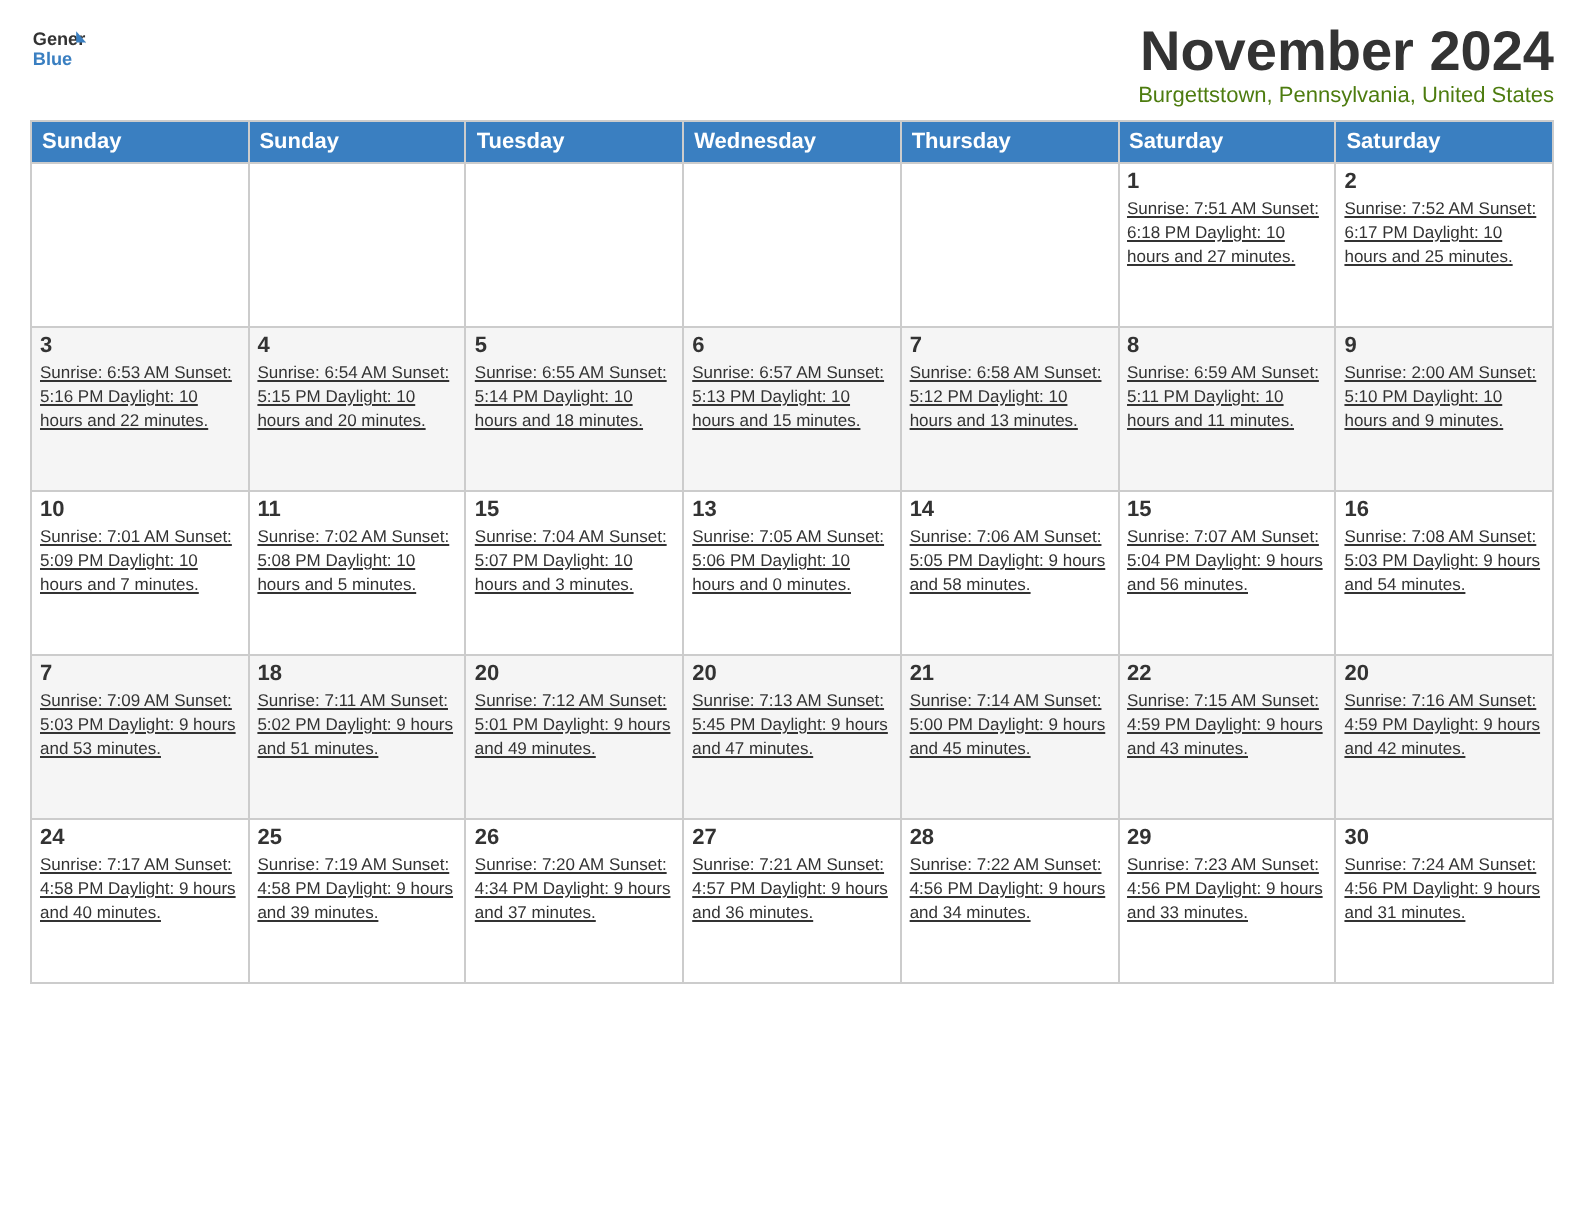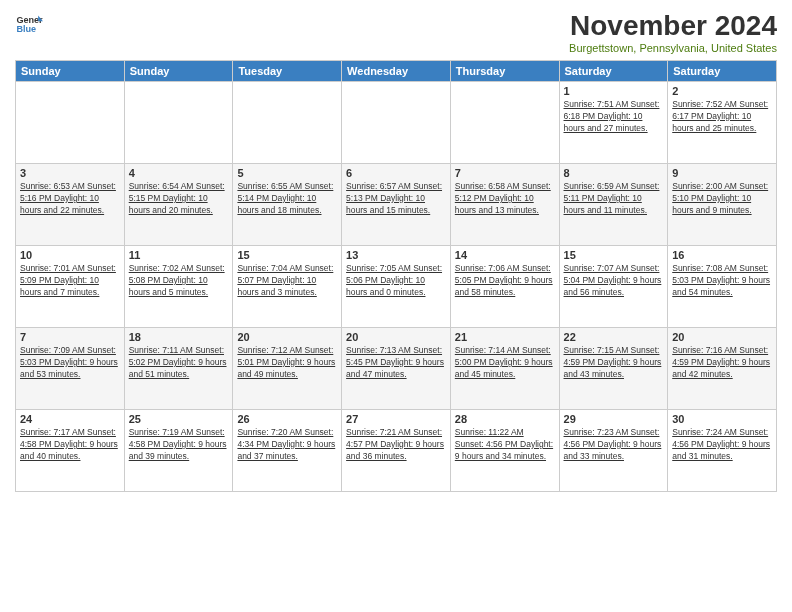--- a/index.html
+++ b/index.html
@@ -311,21 +311,21 @@
           </td>
           <td>
             <span class="day-number">27</span>
             <div class="day-info">Sunrise: 7:21 AM
 Sunset: 4:57 PM
 Daylight: 9 hours
 and 36 minutes.</div>
           </td>
           <td>
             <span class="day-number">28</span>
-            <div class="day-info">Sunrise: 11:22 AM
+            <div class="day-info">Sunrise: 7:22 AM
 Sunset: 4:56 PM
 Daylight: 9 hours
 and 34 minutes.</div>
           </td>
           <td>
             <span class="day-number">29</span>
             <div class="day-info">Sunrise: 7:23 AM
 Sunset: 4:56 PM
 Daylight: 9 hours
 and 33 minutes.</div>

